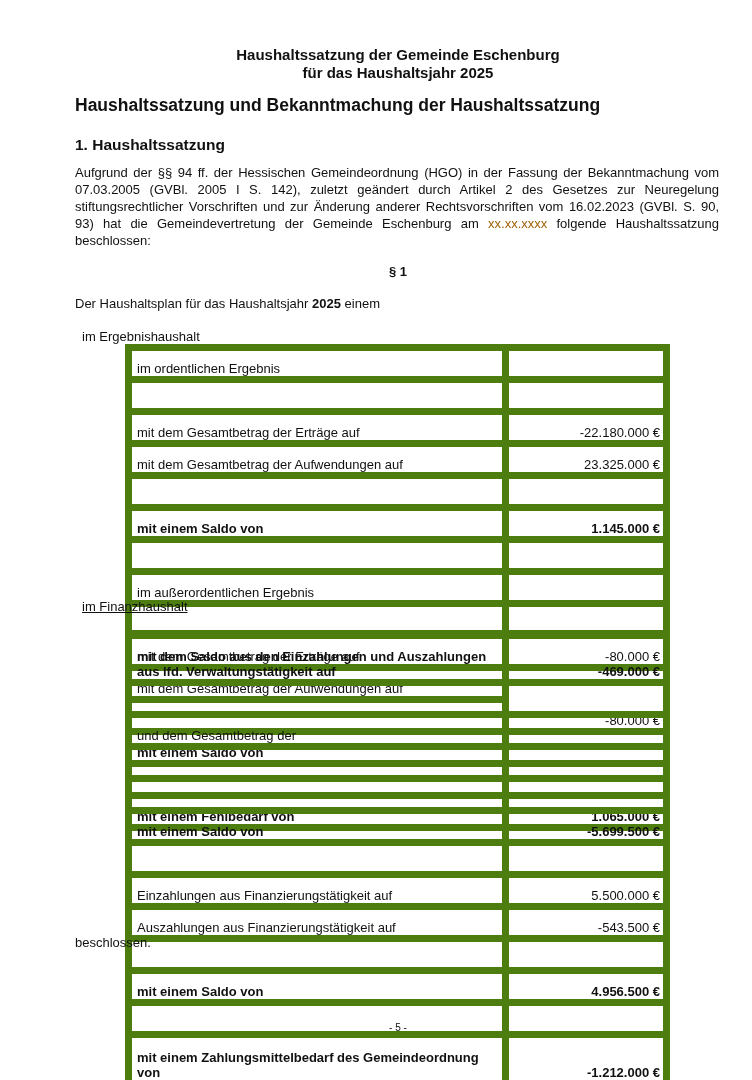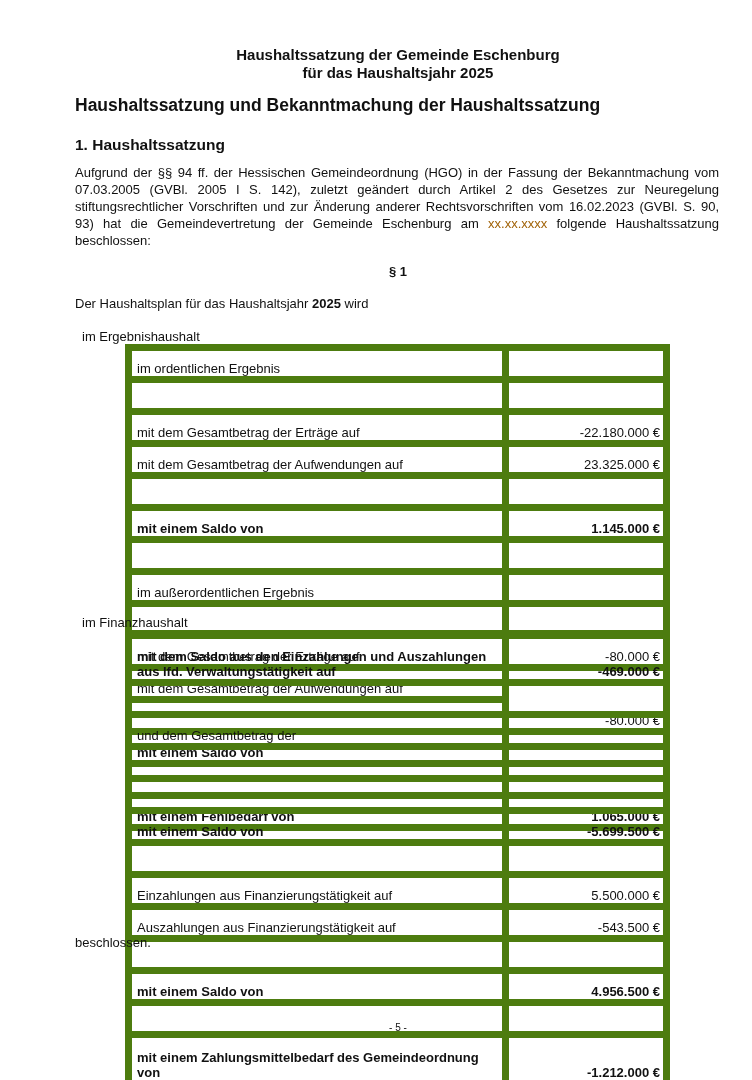--- a/index.html
+++ b/index.html
@@ -58,21 +58,21 @@
 </div>
 
 <div class="abs main-heading">Haushaltssatzung und Bekanntmachung der Haushaltssatzung</div>
 
 <div class="abs section-heading">1. Haushaltssatzung</div>
 
 <div class="abs preamble"><span>Aufgrund der §§ 94 ff. der Hessischen Gemeindeordnung (HGO) in der Fassung der Bekanntmachung vom 07.03.2005 (GVBl. 2005 I S. 142), zuletzt geändert durch Artikel 2 des Gesetzes zur Neuregelung stiftungsrechtlicher Vorschriften und zur Änderung anderer Rechtsvorschriften vom 16.02.2023 (GVBl. S. 90, 93) hat die Gemeindevertretung der Gemeinde Eschenburg am </span><span class="red">xx.xx.xxxx</span><span> folgende Haushaltssatzung beschlossen:</span></div>
 
 <div class="abs para-mark">§ 1</div>
 
-<div class="abs intro"><span>Der Haushaltsplan für das Haushaltsjahr </span><b>2025</b><span> wird</span></div>
+<div class="abs intro"><span>Der Haushaltsplan für das Haushaltsjahr </span><b>2025</b><span> einem</span></div>
 
 <div class="abs section-label" style="top:329px;">im Ergebnishaushalt</div>
 
 <table class="budget" style="top:344px;">
   <tbody id="ergebnis-body">
       <tr>
         <td class="label">im ordentlichen Ergebnis</td>
         <td class="value"></td>
       </tr>
       <tr>
@@ -127,21 +127,21 @@
         <td class="label"></td>
         <td class="value"></td>
       </tr>
       <tr class="bold">
         <td class="label">mit einem Fehlbedarf von</td>
         <td class="value">1.065.000 €</td>
       </tr>
     </tbody>
 </table>
 
-<div class="abs section-label" style="top:615px;">im Finanzhaushalt</div>
+<div class="abs section-label" style="top:599px;text-decoration:underline;">im Finanzhaushalt</div>
 
 <table class="budget" style="top:630px;">
   <tbody id="finanz-body">
       <tr class="bold tall">
         <td class="label">mit dem Saldo aus den Einzahlungen und Auszahlungen aus lfd. Verwaltungstätigkeit auf</td>
         <td class="value">-469.000 €</td>
       </tr>
       <tr>
         <td class="label"></td>
         <td class="value"></td>

